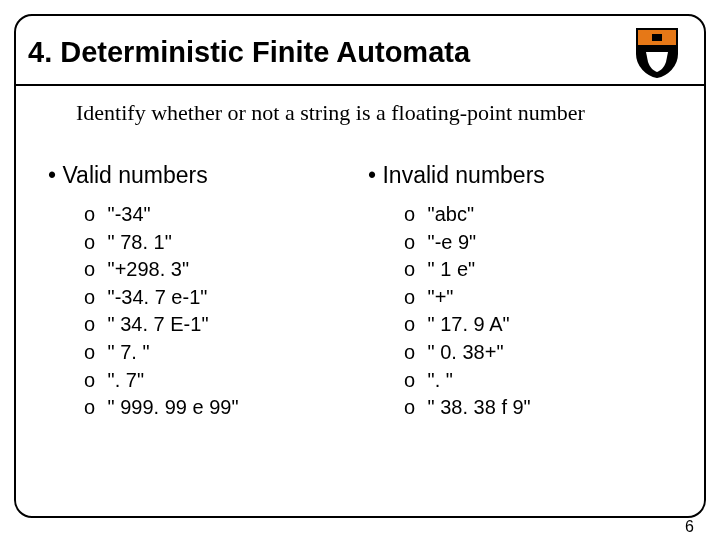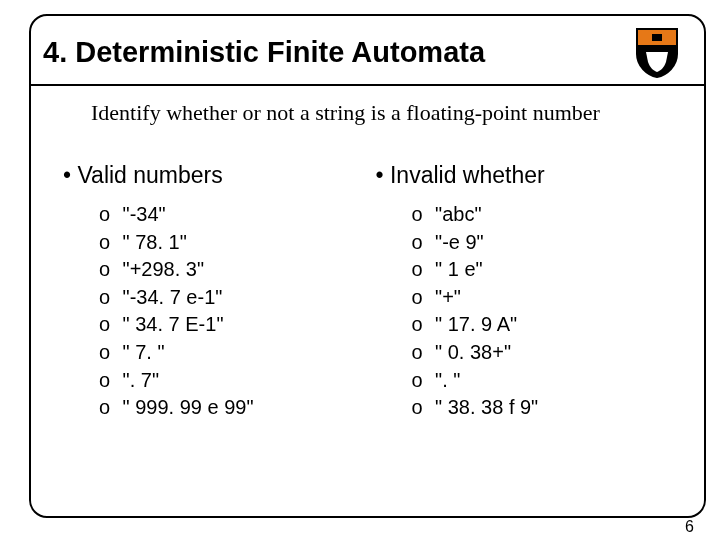--- a/index.html
+++ b/index.html
@@ -8,21 +8,20 @@
     background: #fff;
     font-family: Arial, Helvetica, sans-serif;
     position: relative; overflow: hidden;
   }
   .frame {
     position: absolute;
     left: 14px; top: 14px; right: 14px; bottom: 22px;
     border: 2px solid #000;
     border-radius: 18px;
     padding: 0;
-    margin-left: 15px;
   }
   .title-row {
     display: flex; align-items: center; justify-content: space-between;
     padding: 10px 24px 6px 12px;
   }
   .title {
     font-size: 29px; font-weight: bold; color: #000;
   }
   .crest { width: 46px; height: 52px; flex: none; }
   .hr { border: none; border-top: 2px solid #000; margin: 0; }
@@ -74,21 +73,21 @@
           <div class="item"><span class="o">o</span><span> " 78. 1"</span></div>
           <div class="item"><span class="o">o</span><span> "+298. 3"</span></div>
           <div class="item"><span class="o">o</span><span> "-34. 7 e-1"</span></div>
           <div class="item"><span class="o">o</span><span> " 34. 7 E-1"</span></div>
           <div class="item"><span class="o">o</span><span> " 7. "</span></div>
           <div class="item"><span class="o">o</span><span> ". 7"</span></div>
           <div class="item"><span class="o">o</span><span> " 999. 99 e 99"</span></div>
         </div>
     </div>
     <div class="col">
-      <div class="col-head">Invalid whether</div>
+      <div class="col-head">Invalid numbers</div>
       <div class="items" id="col1">
           <div class="item"><span class="o">o</span><span> "abc"</span></div>
           <div class="item"><span class="o">o</span><span> "-e 9"</span></div>
           <div class="item"><span class="o">o</span><span> " 1 e"</span></div>
           <div class="item"><span class="o">o</span><span> "+"</span></div>
           <div class="item"><span class="o">o</span><span> " 17. 9 A"</span></div>
           <div class="item"><span class="o">o</span><span> " 0. 38+"</span></div>
           <div class="item"><span class="o">o</span><span> ". "</span></div>
           <div class="item"><span class="o">o</span><span> " 38. 38 f 9"</span></div>
         </div>

